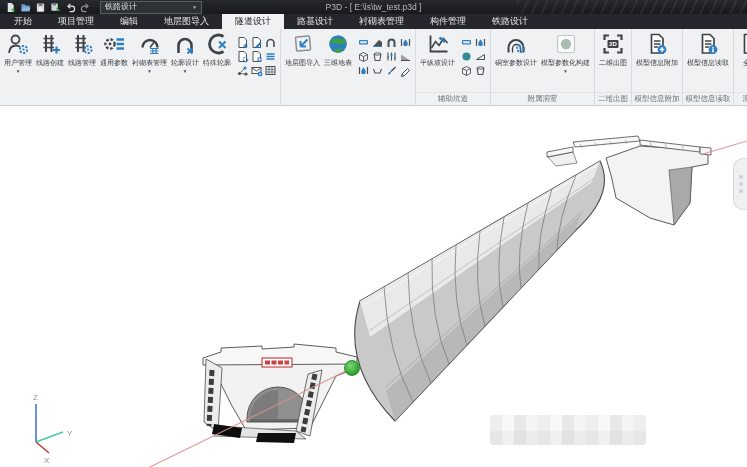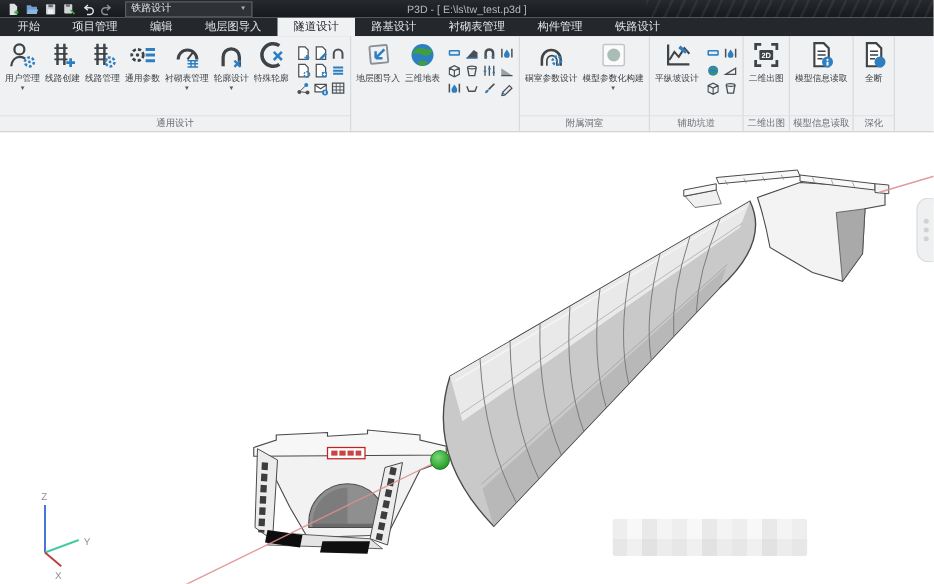--- a/index.html
+++ b/index.html
@@ -222,21 +222,20 @@
             </svg>
           </span>
           <span class="sm">
             <svg viewBox="0 0 13 13" width="13" height="13">
               <rect x="2" y="2.5" width="9" height="8" fill="none" stroke="#4a5055"></rect>
               <path d="M2 5.3h9M2 8h9M5 2.5v8M8 2.5v8" stroke="#4a5055" stroke-width=".7"></path>
             </svg>
           </span>
         </div>
       </div>
-      <div class="rb-group-label">通用设计</div>
     </div>
     <div class="rb-group">
       <div class="rb-row">
         <div class="rb-btn">
           <div class="ic"><svg viewBox="0 0 24 24" width="24" height="24">
               <rect x="5" y="4.5" width="14" height="14" rx="1" fill="none" stroke="#8a9097" stroke-width="1.5" transform="rotate(-5 12 11)"></rect>
               <path d="M16.5 7.5l-7 7m0-5.5v5.5m0 0h5.5" stroke="#2e7fc2" stroke-width="2" fill="none"></path>
             </svg></div>
           <span>地层图导入</span>
         </div>
@@ -314,20 +313,69 @@
             </svg>
           </span>
           <span class="sm">
             <svg viewBox="0 0 13 13" width="13" height="13">
               <path d="M3 10l5.5-5.5 2 2L5 12l-2.5.5z" fill="none" stroke="#4a5055" stroke-width="1"></path>
               <path d="M3 10L5 12" stroke="#2e7fc2"></path>
             </svg>
           </span>
         </div>
       </div>
+    </div>
+    <div class="rb-group">
+      <div class="rb-row">
+        <div class="rb-btn">
+          <div class="ic"><svg viewBox="0 0 24 24" width="24" height="24">
+              <path d="M4.5 3.5v16h17" fill="none" stroke="#3e4347" stroke-width="1.8"></path>
+              <path d="M5.5 16l4-6.5 3.5 4 4.5-7 4 4.5" fill="none" stroke="#3e4347" stroke-width="1.6"></path>
+              <path d="M13.5 5.5l5.5 4.5" stroke="#2e7fc2" stroke-width="2.6"></path>
+            </svg></div>
+          <span>平纵坡设计</span>
+        </div>
+        <div class="rb-grid">
+          <span class="sm">
+            <svg viewBox="0 0 13 13" width="13" height="13">
+              <rect x="2" y="4" width="9" height="4.5" rx="1" fill="#2e7fc2"></rect>
+              <rect x="3.2" y="5.2" width="6.6" height="2.1" fill="#fff" opacity=".85"></rect>
+            </svg>
+          </span>
+          <span class="sm">
+            <svg viewBox="0 0 13 13" width="13" height="13">
+              <circle cx="6.5" cy="6.5" r="4" fill="#2d7fc0"></circle>
+              <path d="M3.5 5.5c2-1.5 4.5-1.5 6 0M3.5 8c2 1.5 4.5 1.5 6 0" stroke="#3f9f3f" stroke-width="1.2" fill="none"></path>
+            </svg>
+          </span>
+          <span class="sm">
+            <svg viewBox="0 0 13 13" width="13" height="13">
+              <path d="M2.5 4.5l4-2 4 2v5l-4 2-4-2zM2.5 4.5l4 2 4-2M6.5 6.5v5" fill="none" stroke="#4a5055" stroke-width=".9"></path>
+            </svg>
+          </span>
+          <span class="sm">
+            <svg viewBox="0 0 13 13" width="13" height="13">
+              <path d="M2.5 3v7M10.5 3v7" stroke="#4a5055" stroke-width="1.2"></path>
+              <path d="M6.5 3.5c1.5 2 2.3 3.2 2.3 4.4a2.3 2.3 0 1 1-4.6 0C4.2 6.7 5 5.5 6.5 3.5z" fill="#2e7fc2"></path>
+            </svg>
+          </span>
+          <span class="sm">
+            <svg viewBox="0 0 13 13" width="13" height="13">
+              <path d="M2.5 9.5l8-5v5z" fill="none" stroke="#4a5055" stroke-width="1"></path>
+            </svg>
+          </span>
+          <span class="sm">
+            <svg viewBox="0 0 13 13" width="13" height="13">
+              <ellipse cx="6.5" cy="4" rx="3.5" ry="1.1" fill="none" stroke="#4a5055" stroke-width=".9"></ellipse>
+              <path d="M3 4l1.2 6.5h4.6L10 4" fill="none" stroke="#4a5055" stroke-width="1.1"></path>
+            </svg>
+          </span>
+        </div>
+      </div>
+      <div class="rb-group-label">辅助坑道</div>
     </div>
     <div class="rb-group">
       <div class="rb-row">
         <div class="rb-btn">
           <div class="ic"><svg viewBox="0 0 24 24" width="24" height="24">
               <path d="M4.5 20.5v-5a7.5 7.5 0 1 1 15 0v5" fill="none" stroke="#3e4347" stroke-width="2"></path>
               <path d="M8.5 20.5v-4a4 4 0 1 1 8 0v4" fill="none" stroke="#3e4347" stroke-width="1.3"></path>
               <circle cx="16.5" cy="16.5" r="3.4" fill="none" stroke="#2e7fc2" stroke-width="1.9" stroke-dasharray="2 1.4"></circle>
               <circle cx="16.5" cy="16.5" r="1" fill="#2e7fc2"></circle>
             </svg></div>
@@ -341,77 +389,42 @@
           <span>模型参数化构建</span>
           <span class="rb-caret">▼</span>
         </div>
       </div>
       <div class="rb-group-label">附属洞室</div>
     </div>
     <div class="rb-group">
       <div class="rb-row">
         <div class="rb-btn">
           <div class="ic"><svg viewBox="0 0 24 24" width="24" height="24">
-              <path d="M4.5 3.5v16h17" fill="none" stroke="#3e4347" stroke-width="1.8"></path>
-              <path d="M5.5 16l4-6.5 3.5 4 4.5-7 4 4.5" fill="none" stroke="#3e4347" stroke-width="1.6"></path>
-              <path d="M13.5 5.5l5.5 4.5" stroke="#2e7fc2" stroke-width="2.6"></path>
-            </svg></div>
-          <span>平纵坡设计</span>
-        </div>
-        <div class="rb-grid">
-          <span class="sm">
-            <svg viewBox="0 0 13 13" width="13" height="13">
-              <rect x="2" y="4" width="9" height="4.5" rx="1" fill="#2e7fc2"></rect>
-              <rect x="3.2" y="5.2" width="6.6" height="2.1" fill="#fff" opacity=".85"></rect>
-            </svg>
-          </span>
-          <span class="sm">
-            <svg viewBox="0 0 13 13" width="13" height="13">
-              <circle cx="6.5" cy="6.5" r="4" fill="#2d7fc0"></circle>
-              <path d="M3.5 5.5c2-1.5 4.5-1.5 6 0M3.5 8c2 1.5 4.5 1.5 6 0" stroke="#3f9f3f" stroke-width="1.2" fill="none"></path>
-            </svg>
-          </span>
-          <span class="sm">
-            <svg viewBox="0 0 13 13" width="13" height="13">
-              <path d="M2.5 4.5l4-2 4 2v5l-4 2-4-2zM2.5 4.5l4 2 4-2M6.5 6.5v5" fill="none" stroke="#4a5055" stroke-width=".9"></path>
-            </svg>
-          </span>
-          <span class="sm">
-            <svg viewBox="0 0 13 13" width="13" height="13">
-              <path d="M2.5 3v7M10.5 3v7" stroke="#4a5055" stroke-width="1.2"></path>
-              <path d="M6.5 3.5c1.5 2 2.3 3.2 2.3 4.4a2.3 2.3 0 1 1-4.6 0C4.2 6.7 5 5.5 6.5 3.5z" fill="#2e7fc2"></path>
-            </svg>
-          </span>
-          <span class="sm">
-            <svg viewBox="0 0 13 13" width="13" height="13">
-              <path d="M2.5 9.5l8-5v5z" fill="none" stroke="#4a5055" stroke-width="1"></path>
-            </svg>
-          </span>
-          <span class="sm">
-            <svg viewBox="0 0 13 13" width="13" height="13">
-              <ellipse cx="6.5" cy="4" rx="3.5" ry="1.1" fill="none" stroke="#4a5055" stroke-width=".9"></ellipse>
-              <path d="M3 4l1.2 6.5h4.6L10 4" fill="none" stroke="#4a5055" stroke-width="1.1"></path>
-            </svg>
-          </span>
-        </div>
-      </div>
-      <div class="rb-group-label">辅助坑道</div>
-    </div>
-    <div class="rb-group">
-      <div class="rb-row">
-        <div class="rb-btn">
-          <div class="ic"><svg viewBox="0 0 24 24" width="24" height="24">
               <path d="M8 3.5H3.5V8M16 3.5h4.5V8M16 20.5h4.5V16M8 20.5H3.5V16" fill="none" stroke="#3e4347" stroke-width="2.2"></path>
               <rect x="6.5" y="8" width="11" height="8" rx="1" fill="#3e4347"></rect>
               <text x="12" y="14.3" font-size="6" font-weight="bold" fill="#fff" text-anchor="middle" font-family="Liberation Sans,sans-serif">2D</text>
             </svg></div>
           <span>二维出图</span>
         </div>
       </div>
       <div class="rb-group-label">二维出图</div>
+    </div>
+    <div class="rb-group">
+      <div class="rb-row">
+        <div class="rb-btn">
+          <div class="ic"><svg viewBox="0 0 24 24" width="24" height="24">
+              <path d="M6.5 2.5h7.5l4 4V21H6.5z" fill="#fff" stroke="#3e4347" stroke-width="1.7"></path>
+              <path d="M9 9h6.5M9 12h6.5M9 15h4" stroke="#3e4347" stroke-width="1.3"></path>
+              <circle cx="17" cy="17.5" r="4.4" fill="#2e7fc2"></circle>
+              <path d="M17 15.3v4.4M14.8 17.5h4.4" stroke="#fff" stroke-width="1.5"></path>
+            </svg></div>
+          <span>模型信息附加</span>
+        </div>
+      </div>
+      <div class="rb-group-label">模型信息附加</div>
     </div>
     <div class="rb-group">
       <div class="rb-row">
         <div class="rb-btn">
           <div class="ic"><svg viewBox="0 0 24 24" width="24" height="24">
               <path d="M6.5 2.5h7.5l4 4V21H6.5z" fill="#fff" stroke="#3e4347" stroke-width="1.7"></path>
               <path d="M9 9h6.5M9 12h6.5M9 15h4" stroke="#3e4347" stroke-width="1.3"></path>
               <circle cx="17" cy="17.5" r="4.4" fill="#2e7fc2"></circle>
               <circle cx="17" cy="15.8" r=".9" fill="#fff"></circle>
               <path d="M17 17.3v3" stroke="#fff" stroke-width="1.6"></path>

